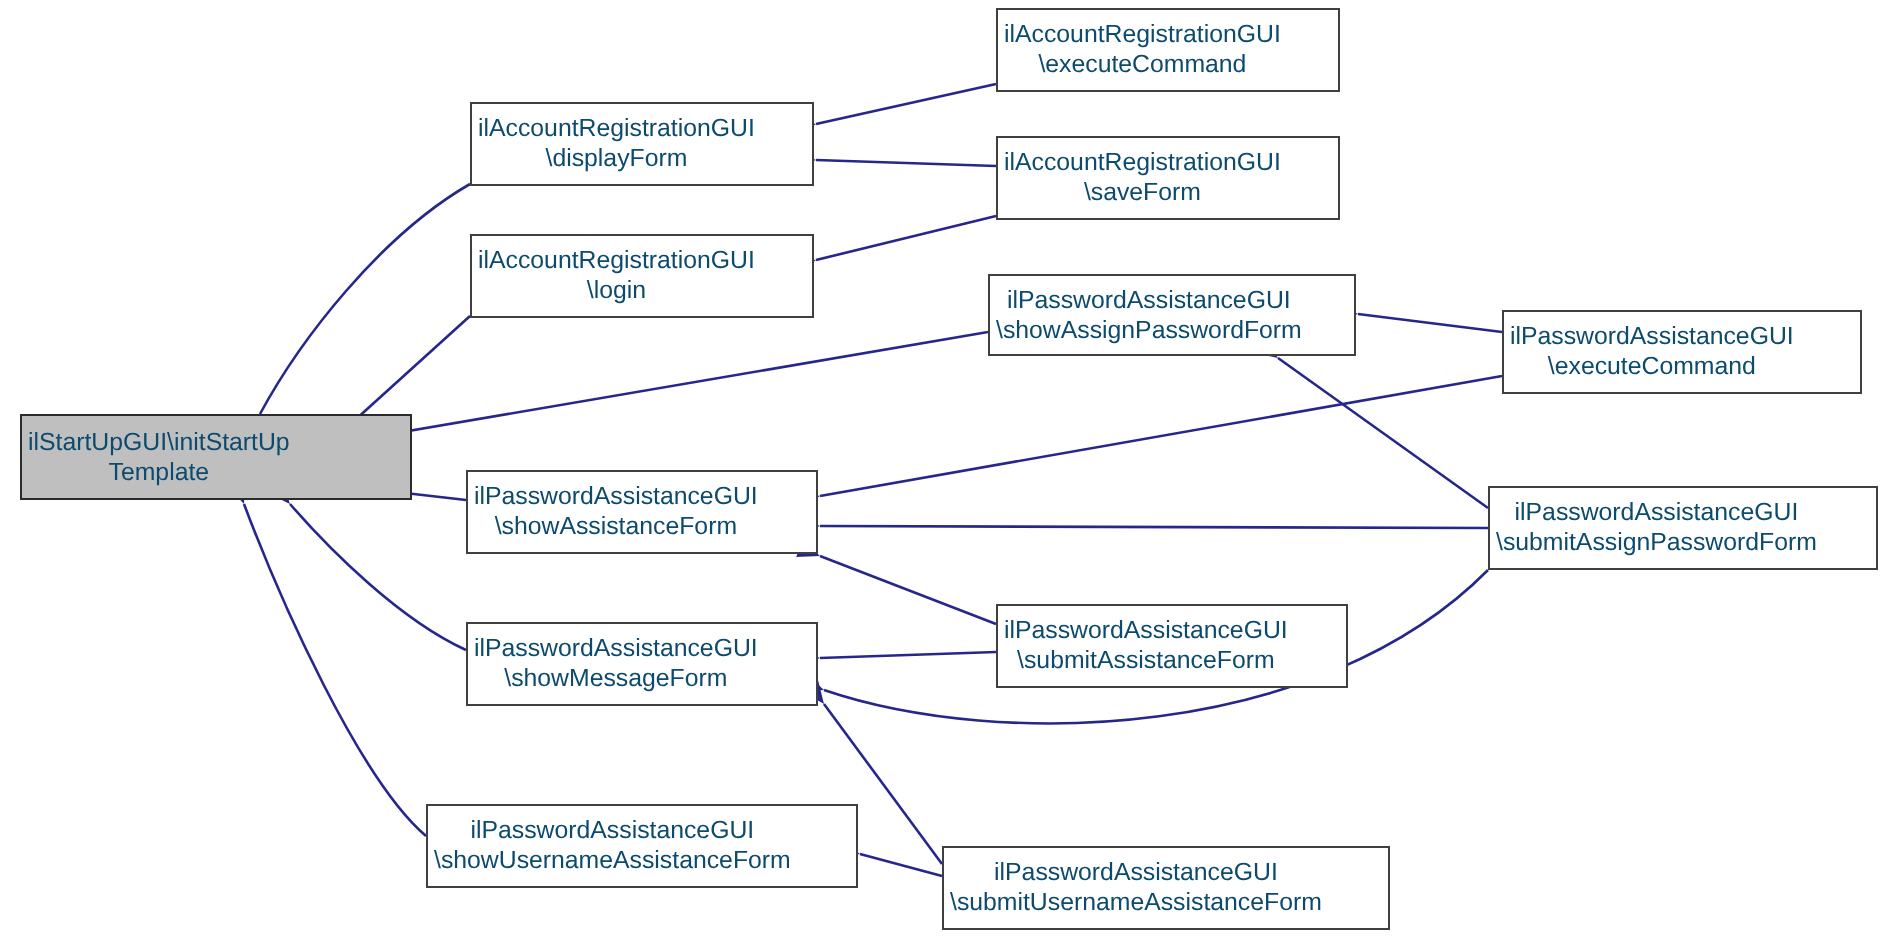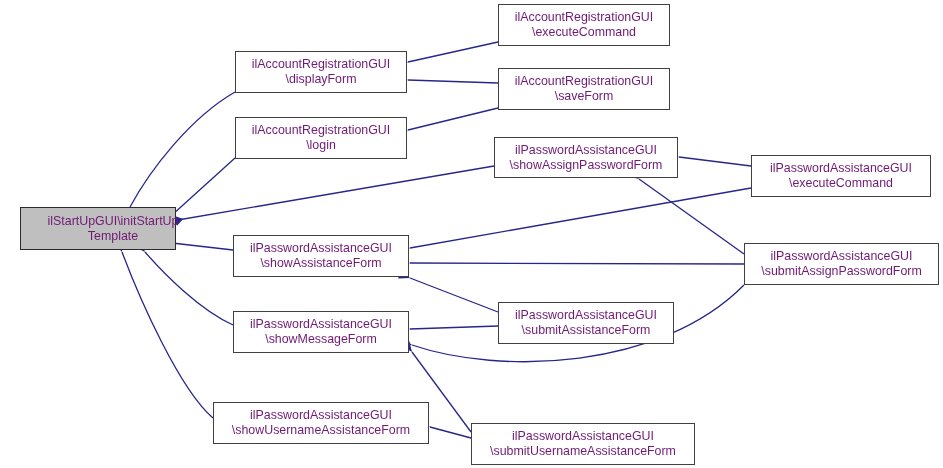--- a/index.html
+++ b/index.html
@@ -23,24 +23,24 @@
     height: 468px;
     pointer-events: none;
   }
   .node {
     position: absolute;
     box-sizing: border-box;
     border: 1px solid #404040;
     background: #ffffff;
     display: flex;
     align-items: center;
-    justify-content: center;
+    justify-content: flex-start;
     text-align: center;
     line-height: 1.18;
-    color: #701a75;
+    color: #0c4a6e;
     font-size: 12.4px;
     white-space: pre;
     z-index: 2;
   }
   .node.highlight {
     background: #bfbfbf;
     border: 1px solid #2b2b2b;
   }
   .node-label {
     display: block;
@@ -84,21 +84,21 @@
       <path d="M 498,326 L 410,329" fill="none" stroke="#26268c" stroke-width="1.3"></path>
       <polygon points="410,329 399.18474254686413,323.9810154191919 398.831481825416,333.1742306816929" fill="#26268c"></polygon>
       <path d="M 744,285 C 660,370 500,375 412,345" fill="none" stroke="#26268c" stroke-width="1.3"></path>
       <polygon points="412,345 403.1510012762821,337.00905377394895 400.0967375446514,345.6872720851949" fill="#26268c"></polygon>
       <path d="M 471,432 L 412,352" fill="none" stroke="#26268c" stroke-width="1.3"></path>
       <polygon points="412,352 409.0928580075242,340.4367597345906 401.7267236115067,345.94857105754136" fill="#26268c"></polygon>
       <path d="M 471,438 L 430,427" fill="none" stroke="#26268c" stroke-width="1.3"></path>
       <polygon points="430,427 420.54070895094935,419.74177619183934 418.1897308123025,428.6363195635704" fill="#26268c"></polygon>
     </svg>
 
-  <div class="node highlight" style="left:20px; top:207px; width:156px; height:43px;padding-left:30px;">
+  <div class="node highlight" style="left:10px; top:207px; width:196px; height:43px;">
     <span class="node-label">ilStartUpGUI\initStartUp
 Template</span>
   </div>
 
   <div class="node" style="left:235px; top:51px; width:172px; height:42px;">
     <span class="node-label">ilAccountRegistrationGUI
 \displayForm</span>
   </div>
 
   <div class="node" style="left:235px; top:117px; width:172px; height:42px;">

